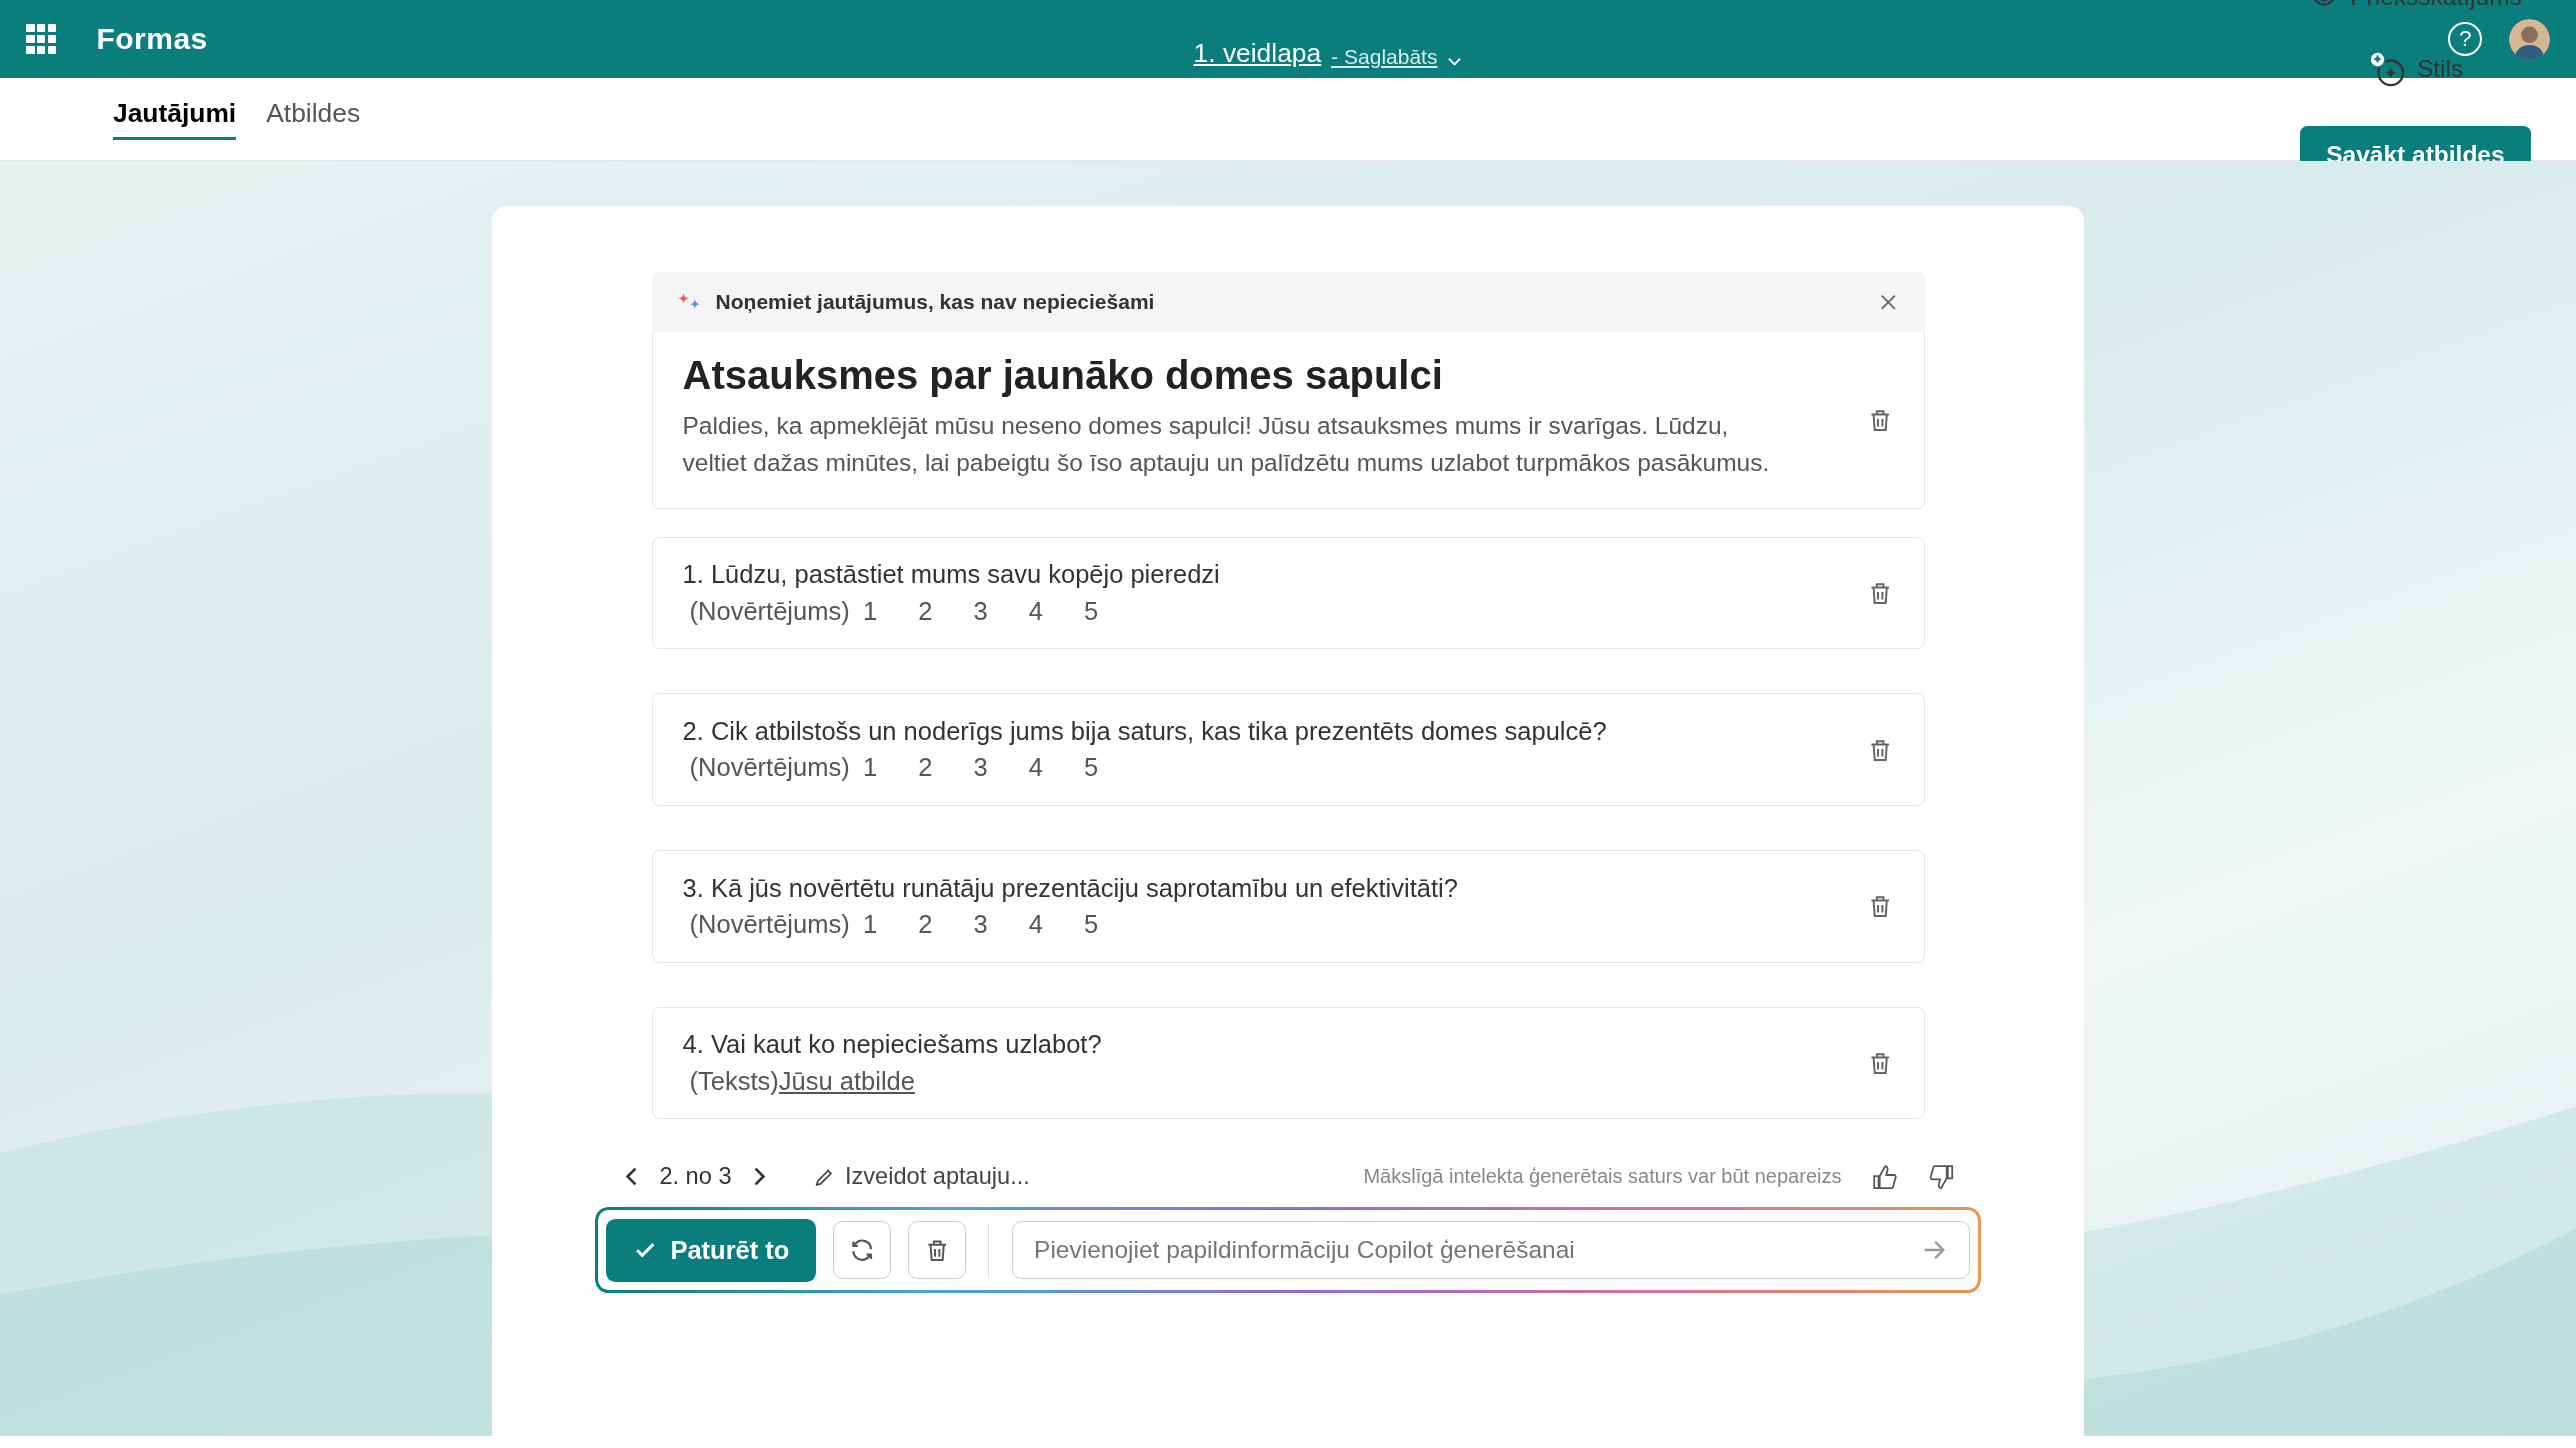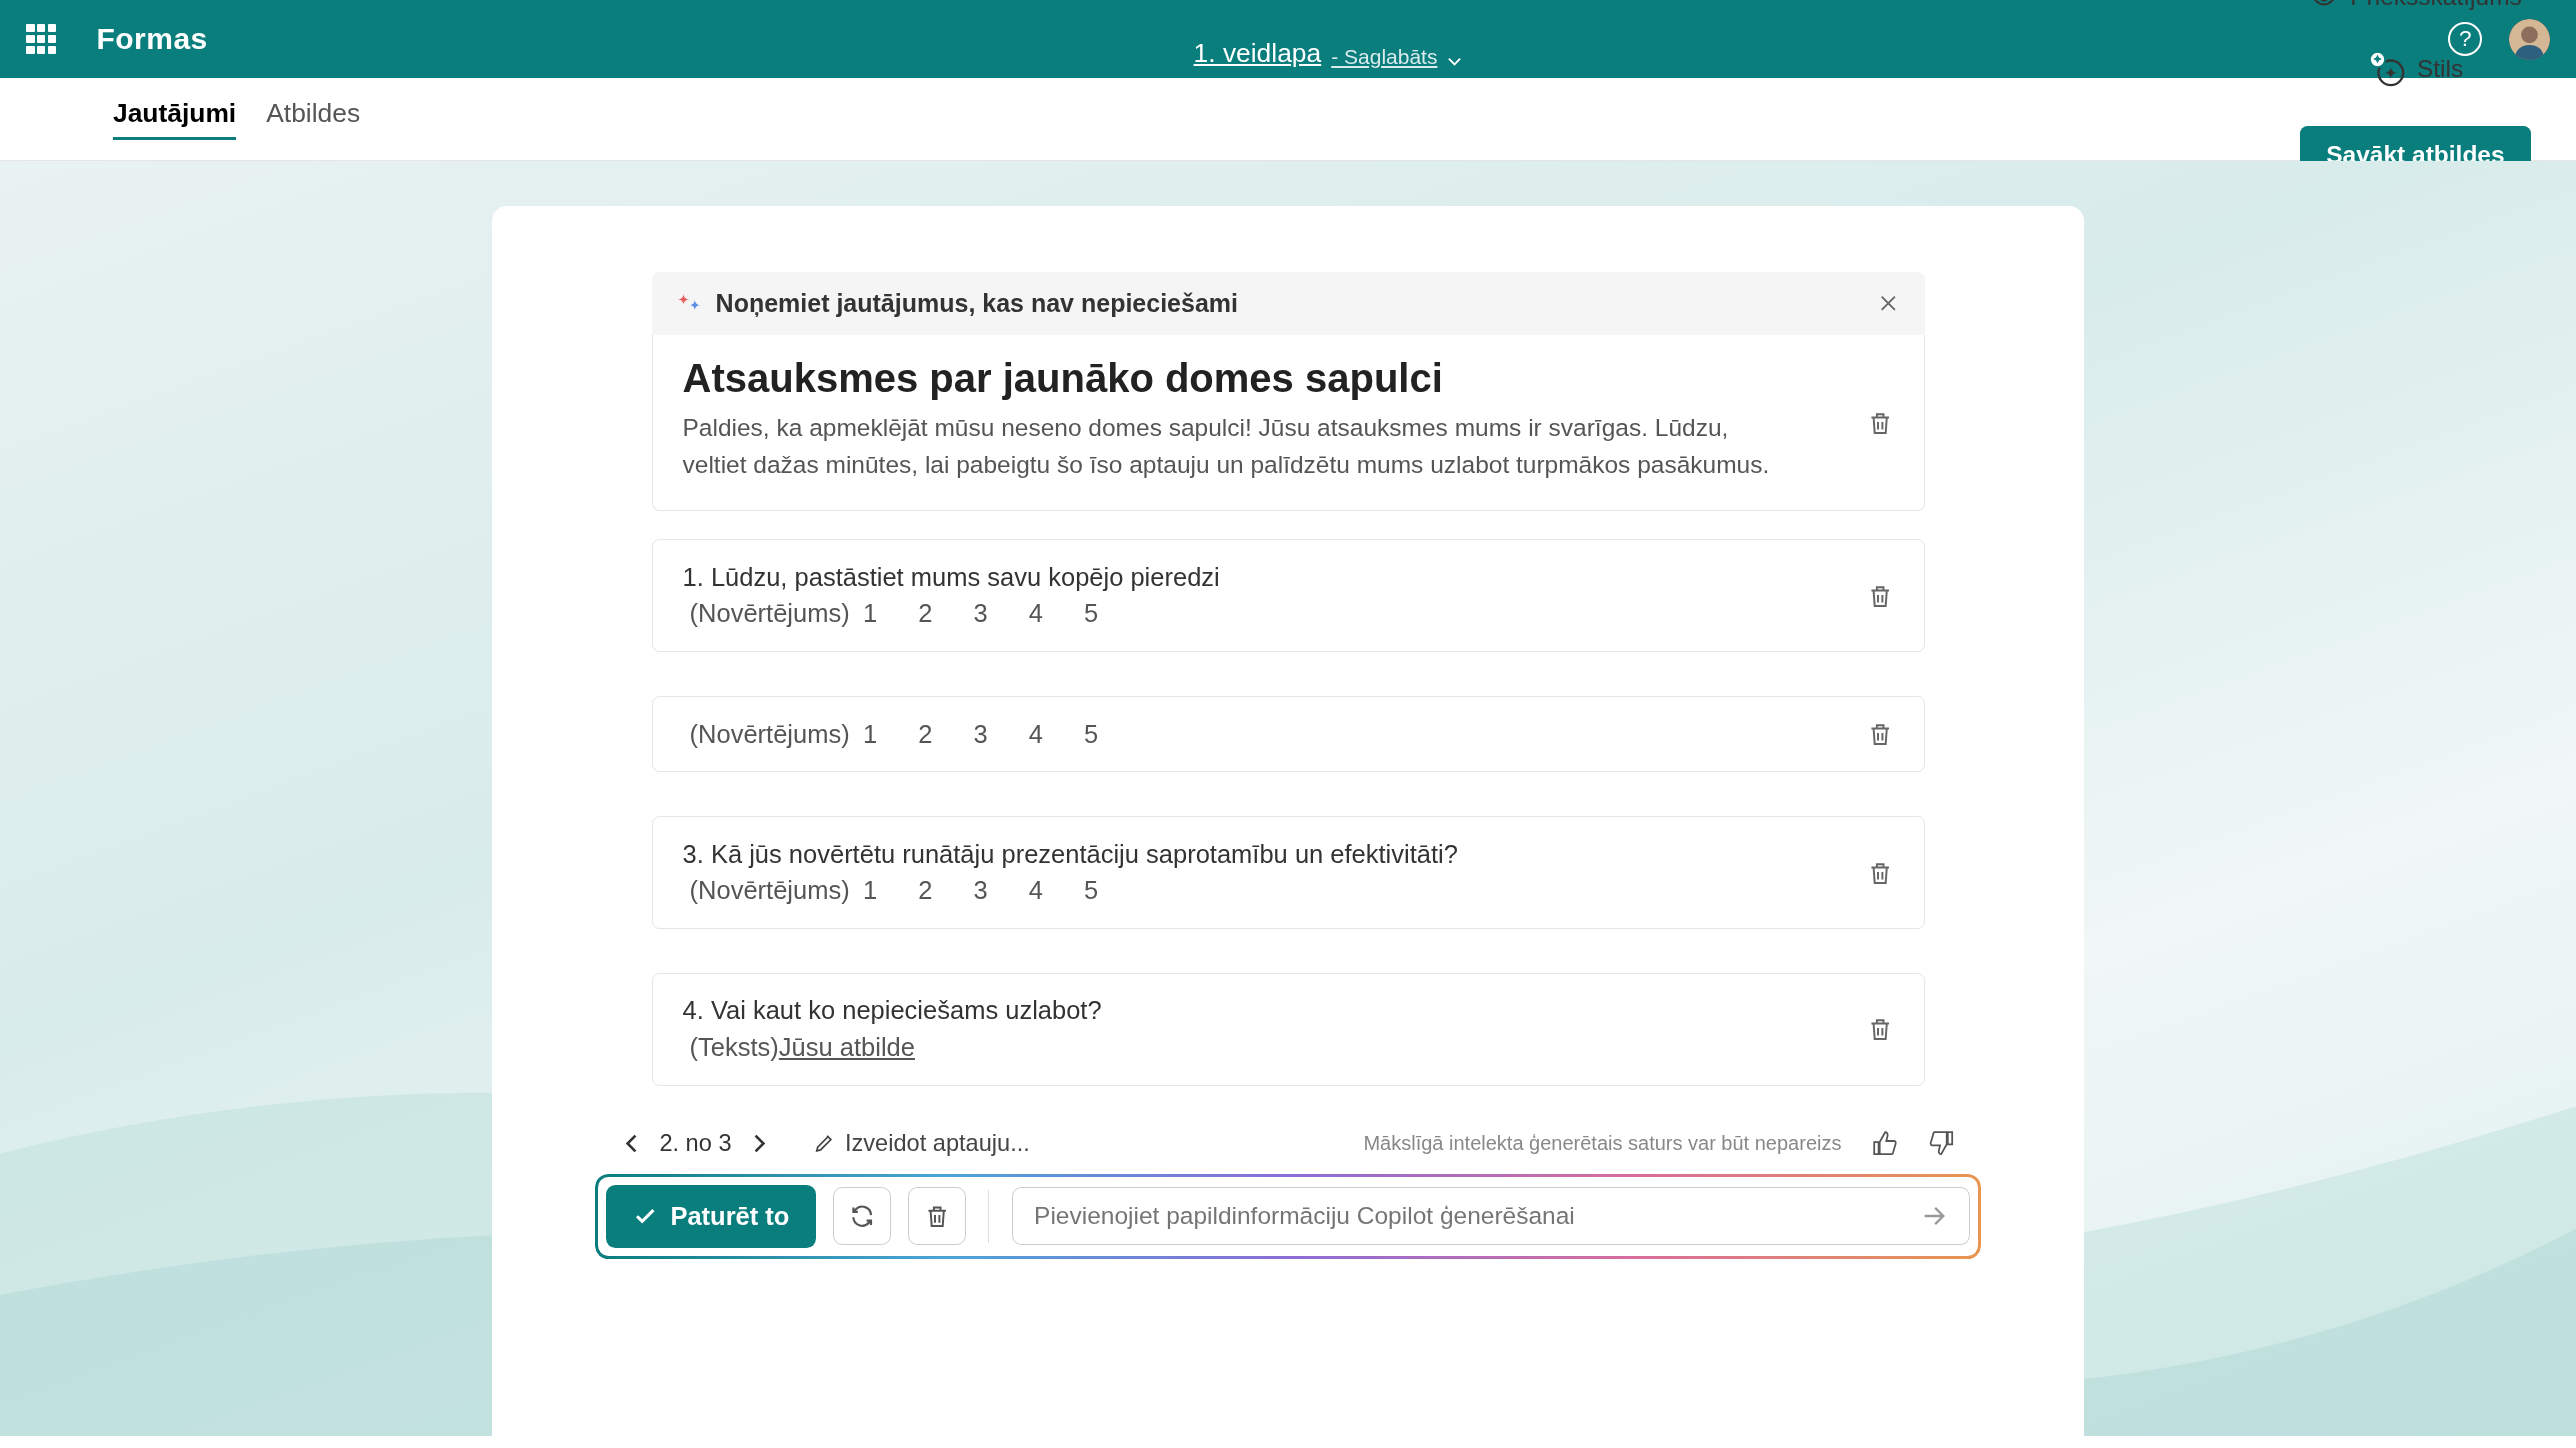--- a/index.html
+++ b/index.html
@@ -29,21 +29,21 @@
 .collect-btn { background: #0a7d7d; color: #fff; border: none; border-radius: 7.5px; padding: 15px 26.4px; font-size: 24.5px; font-weight: 600; cursor: pointer; }
 .more-dots { font-size: 30px; color: #555; cursor: pointer; letter-spacing: 1.9px; }
 
 .canvas-bg { width: 100%; height: calc(100% - 173px); background: linear-gradient(160deg, #e8f2f1 0%, #d8eceb 40%, #f0f7f6 70%, #dff0ef 100%); position: relative; display: flex; justify-content: center; padding-top: 45px; overflow: hidden; }
 .wave { position: absolute; bottom: 0; left: 0; width: 100%; height: 471px; }
 
 .form-card { width: 1592px; background: #fff; border-radius: 15px 15px 0 0; padding: 66px 47px 47px; position: relative; z-index: 2; }
 
 .ai-bar { display: flex; align-items: center; gap: 13.2px; background: #f5f5f5; border-radius: 7.5px 7.5px 0 0; padding: 17px 24.5px; margin: 0 auto; width: 1273px; }
 .ai-logo { width: 26.4px; height: 26.4px; }
-.ai-text { font-size: 25px; font-weight: 600; color: #333; flex: 1; }
+.ai-text { font-size: 21px; font-weight: 600; color: #333; flex: 1; }
 .close-x { width: 22.6px; height: 22.6px; cursor: pointer; color: #666; }
 
 .header-section { background: #fff; border: 0.9px solid #e5e5e5; border-top: none; border-radius: 0 0 7.5px 7.5px; padding: 21px 30px 26.4px; margin: 0 auto 28px; width: 1273px; position: relative; }
 .form-heading { font-size: 40px; font-weight: 600; color: #222; margin-bottom: 9.4px; }
 .form-desc { font-size: 24.5px; color: #555; line-height: 1.5; max-width: 1113px; }
 .trash-icon { position: absolute; right: 30px; top: 50%; transform: translateY(-50%); width: 26.4px; height: 26.4px; cursor: pointer; color: #666; }
 
 .question-card { background: #fff; border: 0.9px solid #e5e5e5; border-radius: 7.5px; padding: 22.6px 30px; margin: 0 auto 44px; width: 1273px; position: relative; }
 .q-text { font-size: 25.5px; color: #333; margin-bottom: 7.5px; }
 .q-meta { font-size: 25.5px; color: #555; }
@@ -161,20 +161,21 @@
 
     <div class="question-card">
       <div class="q-text"><span>1.</span> <span>Lūdzu, pastāstiet mums savu kopējo pieredzi</span></div>
       <div class="q-meta">&nbsp;<span>(Novērtējums)</span><span class="nums">1   2   3   4   5</span></div>
       <svg class="trash-icon" viewBox="0 0 24 24">
           <path d="M4 7h16M9 7V4h6v3M6 7l1 14h10l1-14M10 11v7M14 11v7" stroke="currentColor" stroke-width="1.8" fill="none"></path>
         </svg>
     </div>
 
     <div class="question-card">
+      <div class="q-text"><span>2.</span> <span>Cik atbilstošs un noderīgs jums bija saturs, kas tika prezentēts domes sapulcē?</span></div>
       <div class="q-meta">&nbsp;<span>(Novērtējums)</span><span class="nums">1   2   3   4   5</span></div>
       <svg class="trash-icon" viewBox="0 0 24 24">
           <path d="M4 7h16M9 7V4h6v3M6 7l1 14h10l1-14M10 11v7M14 11v7" stroke="currentColor" stroke-width="1.8" fill="none"></path>
         </svg>
     </div>
 
     <div class="question-card">
       <div class="q-text"><span>3.</span> <span>Kā jūs novērtētu runātāju prezentāciju saprotamību un efektivitāti?</span></div>
       <div class="q-meta">&nbsp;<span>(Novērtējums)</span><span class="nums">1   2   3   4   5</span></div>
       <svg class="trash-icon" viewBox="0 0 24 24">

